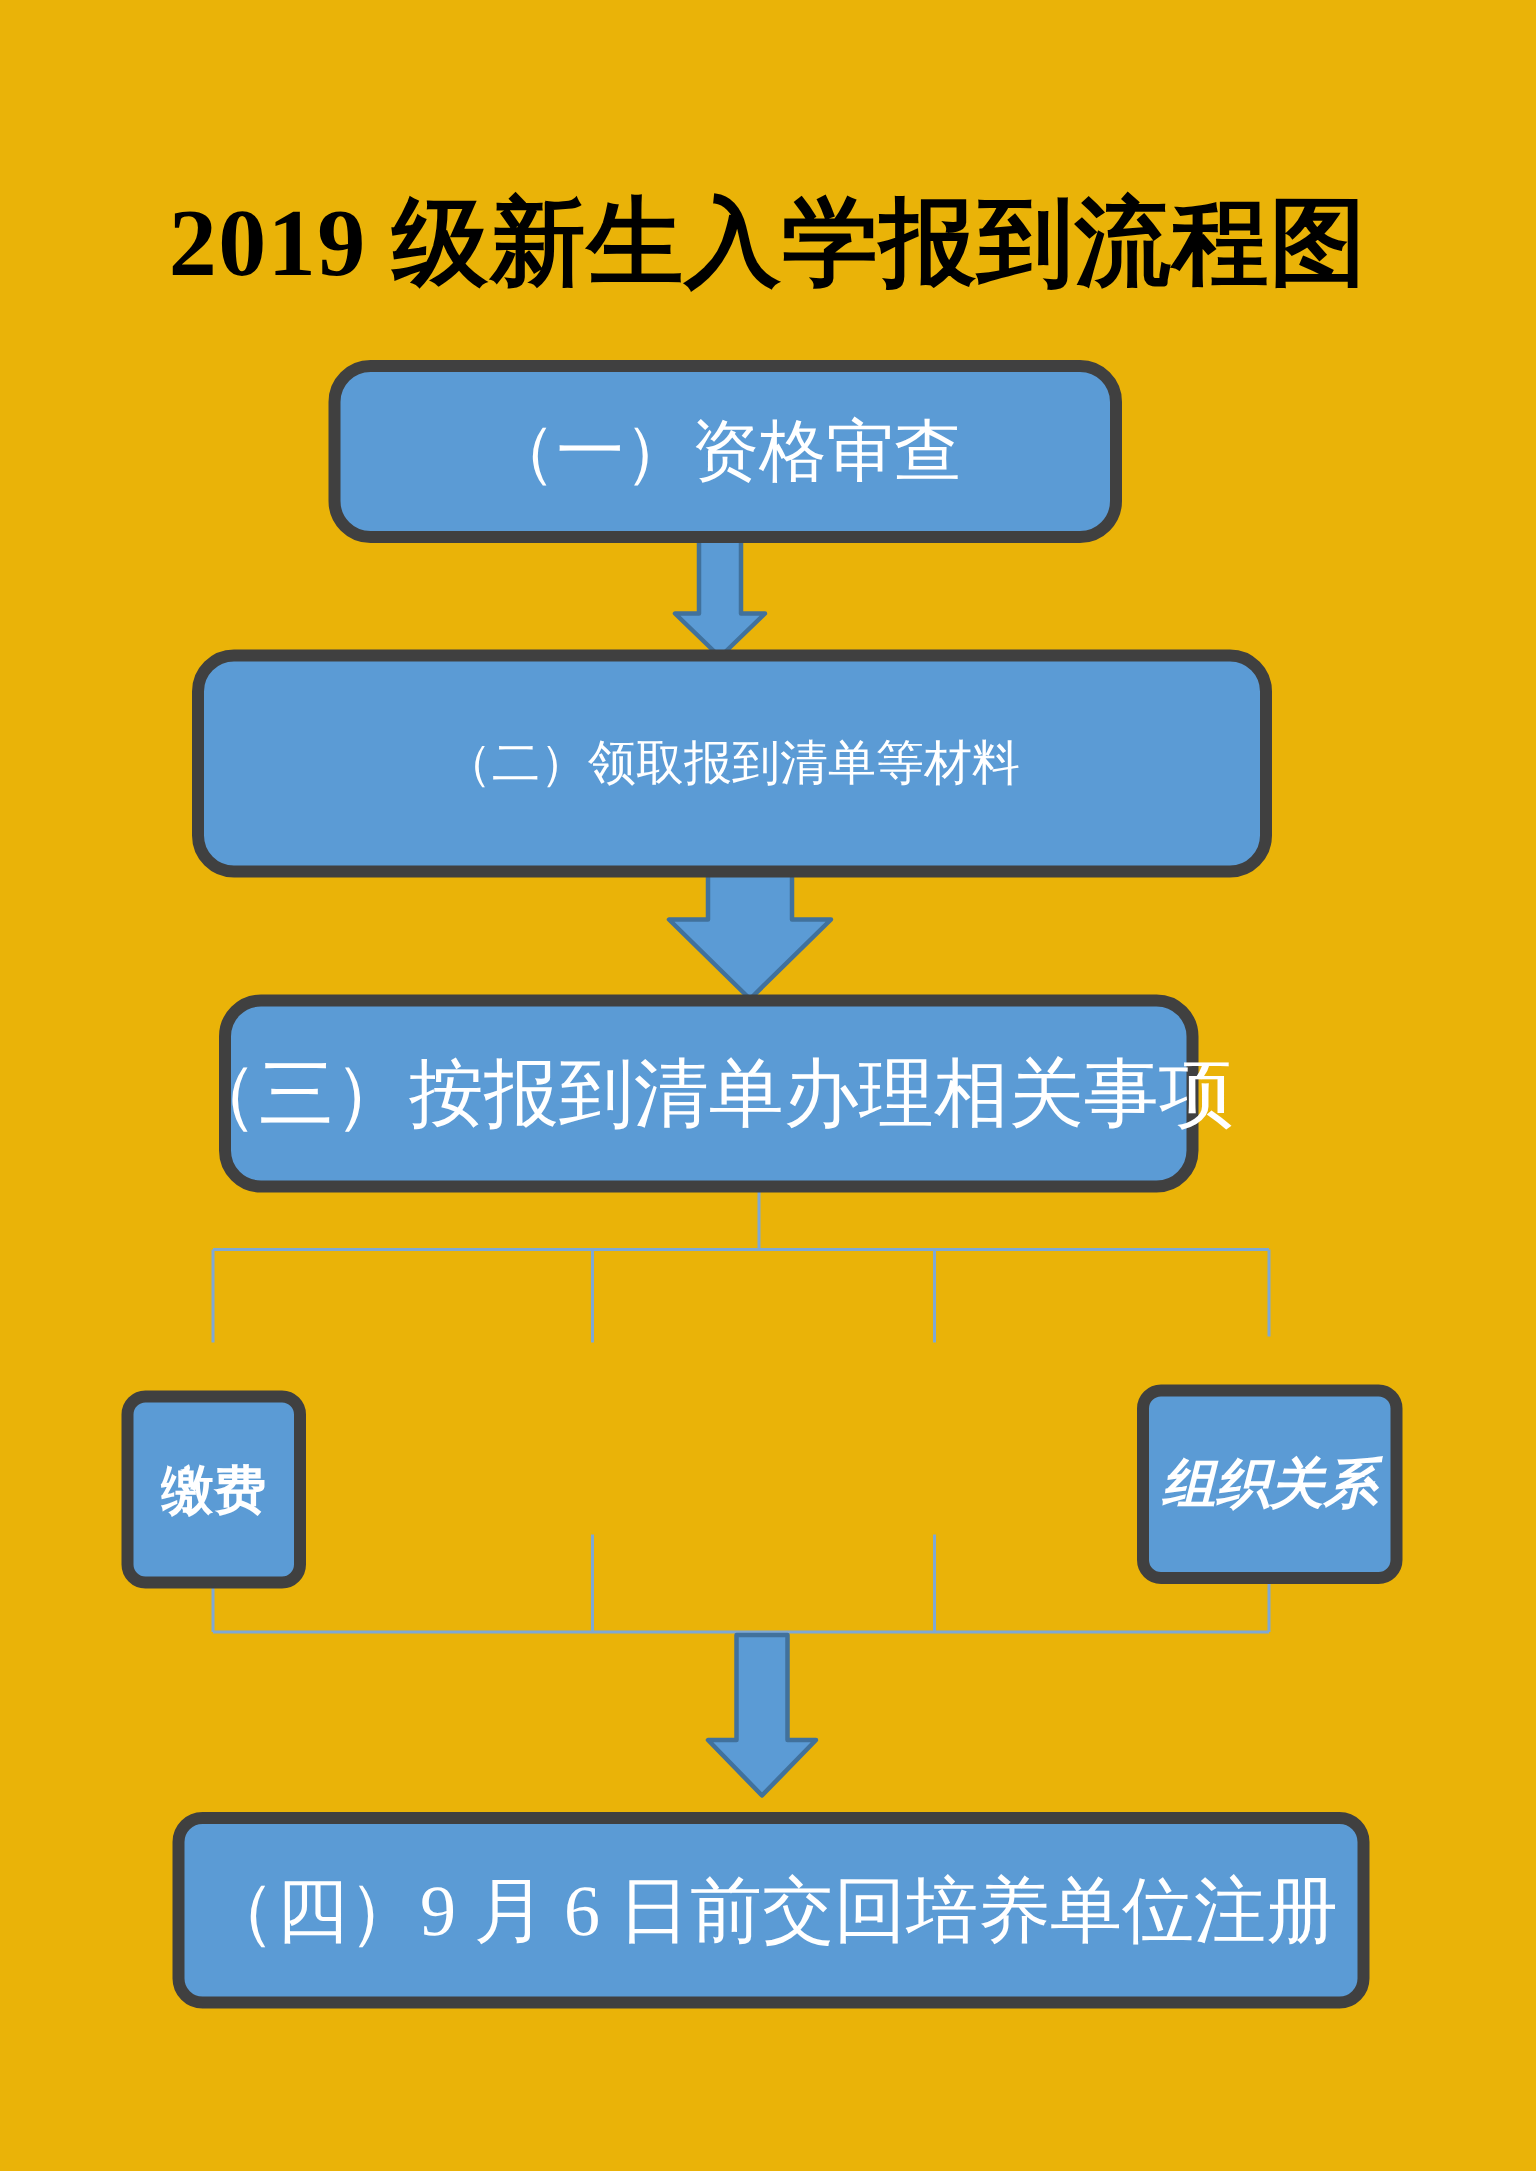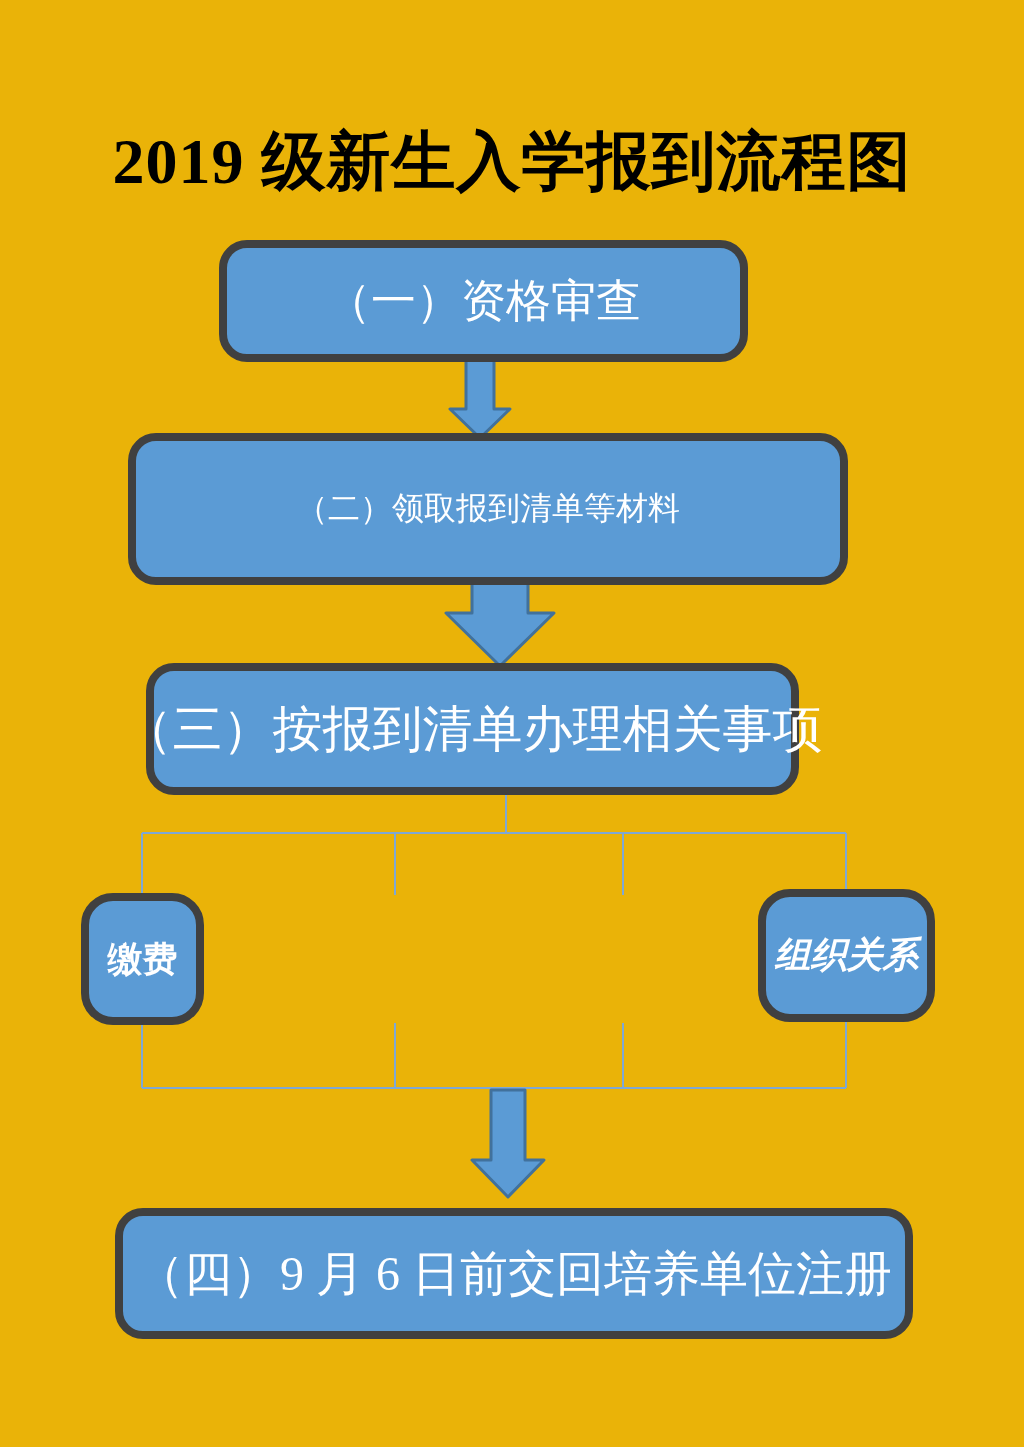--- a/index.html
+++ b/index.html
@@ -46,33 +46,34 @@
     text-align: center;
     z-index: 2;
     white-space: nowrap;
   }
   .node-lg {
     border-radius: 28px;
     font-family: "Liberation Serif", "DejaVu Serif", serif;
     font-weight: normal;
   }
   .node-sm {
-    border-radius: 32px;
+    border-radius: 16px;
     font-family: "Liberation Serif", "DejaVu Serif", serif;
     font-weight: bold;
     font-size: 35px;
+    margin-top: 34px;
   }
   #box-step1 { left: 219px; top: 240px; width: 529px; height: 122px; font-size: 45px; }
   #box-step2 { left: 128px; top: 433px; width: 720px; height: 152px; font-size: 32px; }
   #box-step3 { left: 135px; top: 663px; width: 653px; height: 132px; font-size: 50px; margin-left: 11px; }
   #box-branch-0 { left: 81px;  top: 893px; width: 123px; height: 132px; }
   #box-branch-1 { left: 332px; top: 893px; width: 127px; height: 132px; }
   #box-branch-2 { left: 562px; top: 893px; width: 122px; height: 132px; }
   #box-branch-3 { left: 758px; top: 889px; width: 177px; height: 133px; font-size: 36px; font-style: italic; }
-  #box-step4 { left: 115px; top: 1208px; width: 798px; height: 131px; font-size: 48px; }
+  #box-step4 { left: 115px; top: 1208px; width: 798px; height: 131px; font-size: 48px; border-radius: 20px; }
 </style>
 </head>
 <body>
 
 <div class="page">
 
   <div class="title">2019 级新生入学报到流程图</div>
 
   <svg class="connectors" width="1024" height="1447" viewBox="0 0 1024 1447" xmlns="http://www.w3.org/2000/svg">
 

